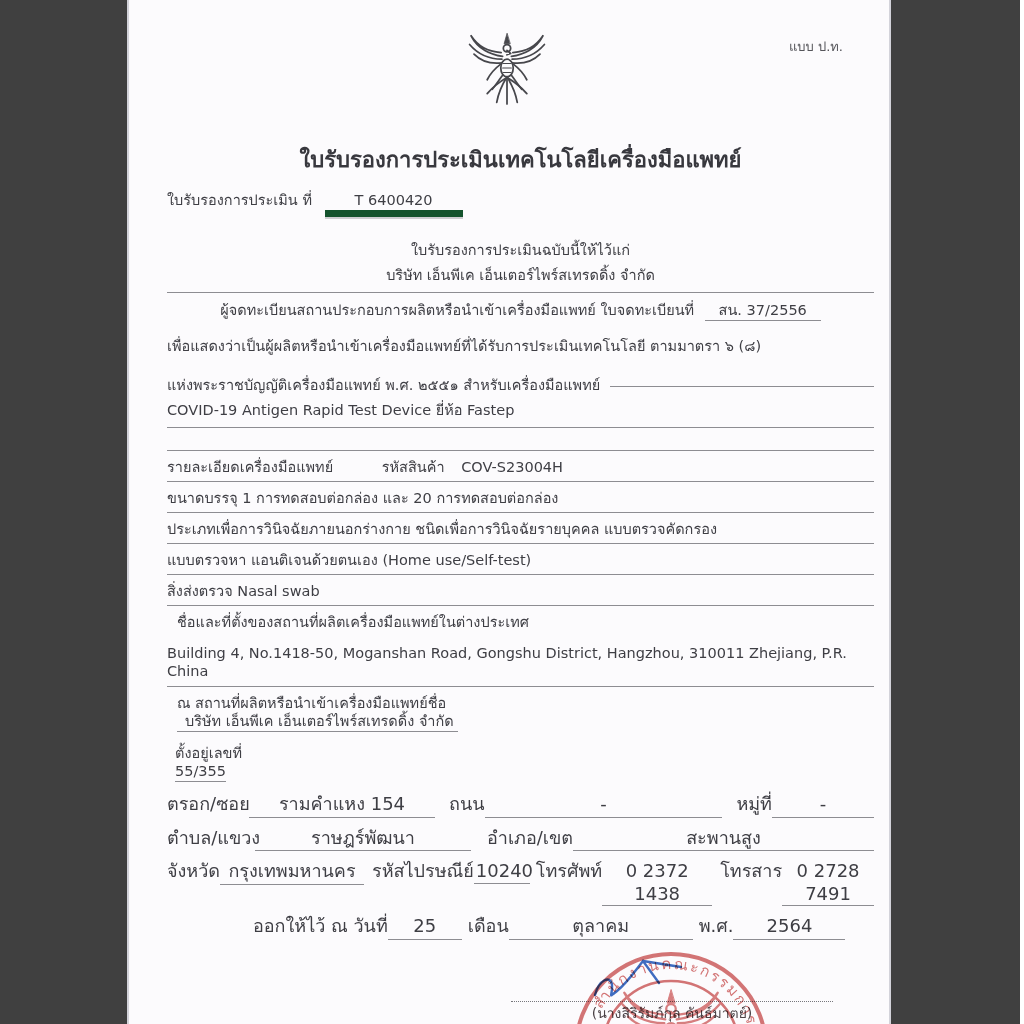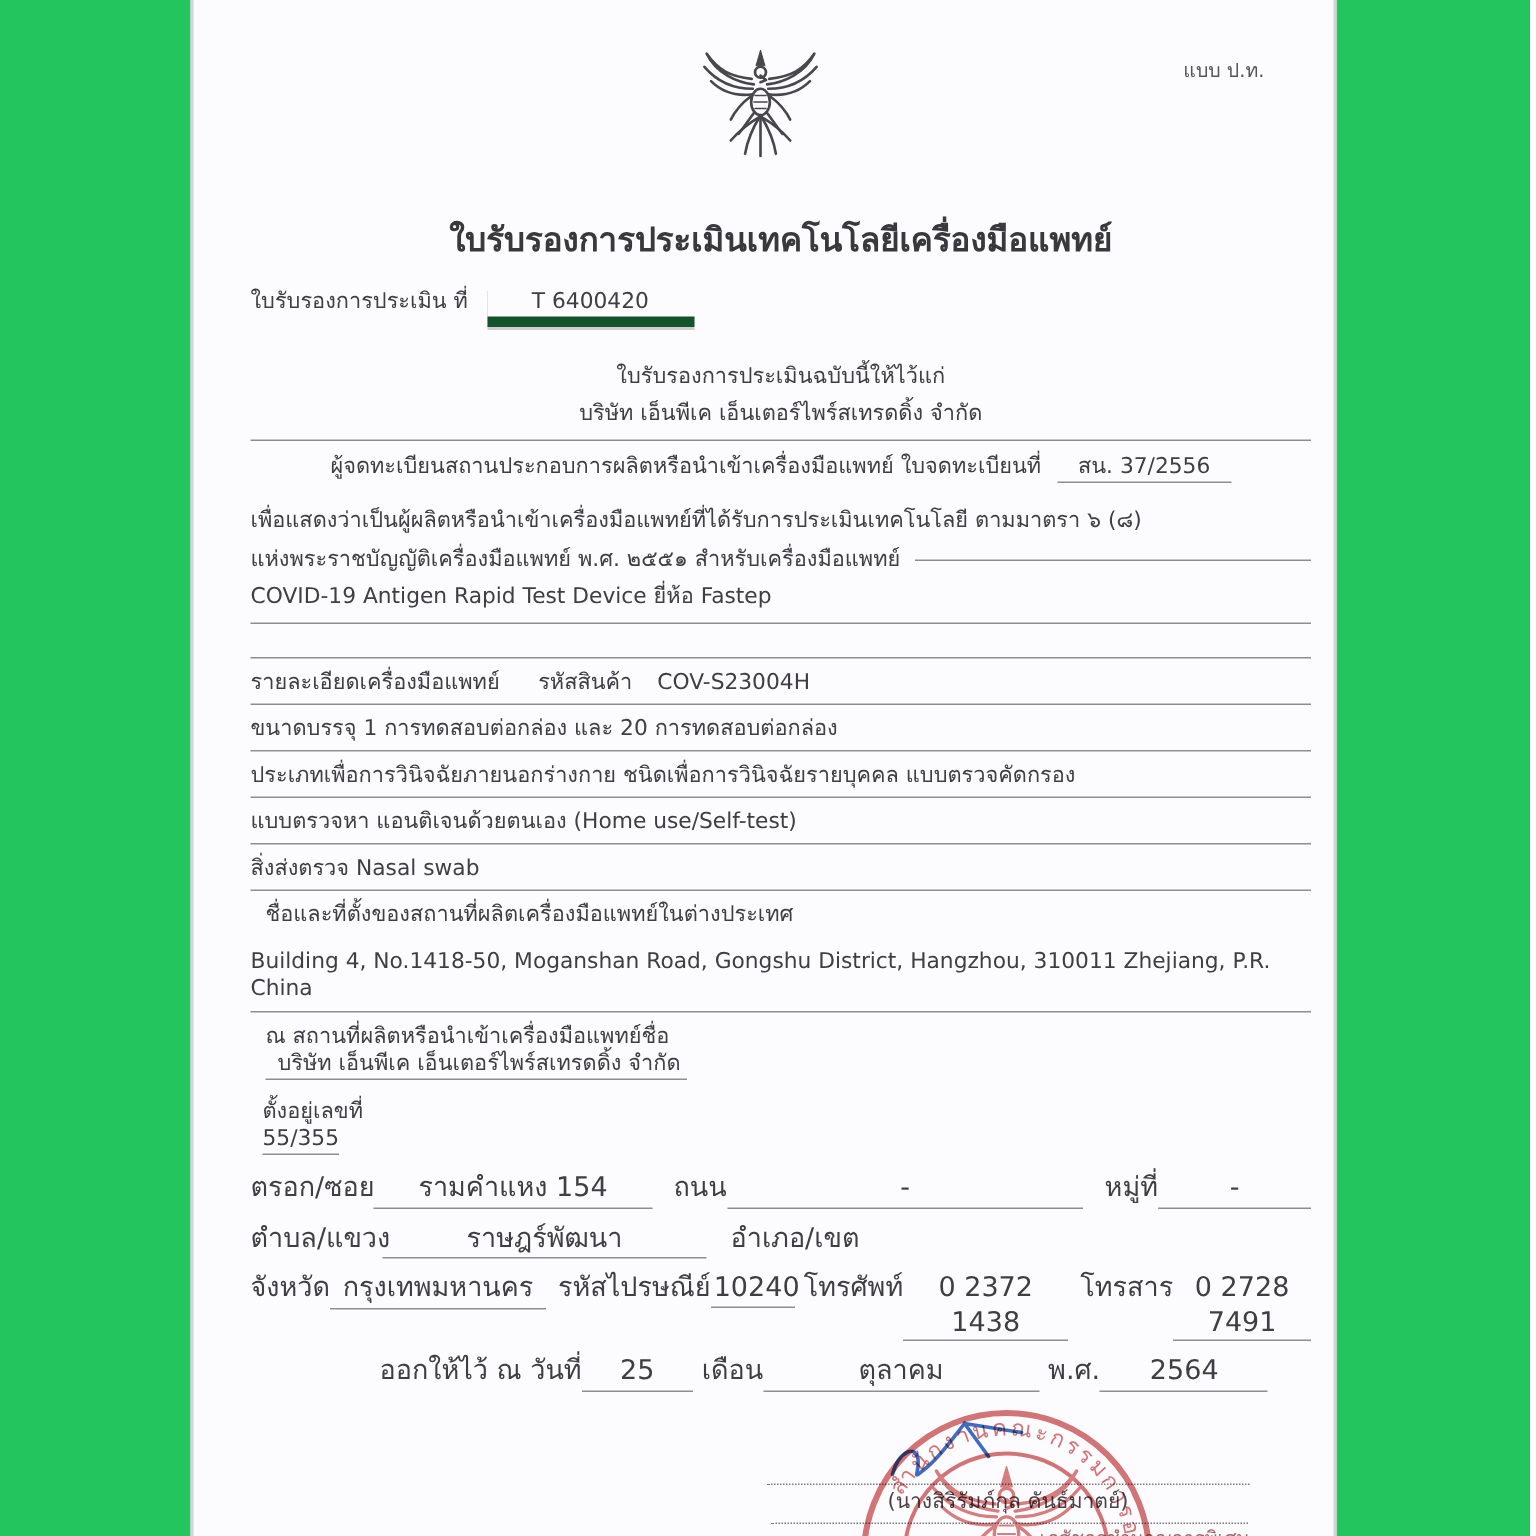--- a/index.html
+++ b/index.html
@@ -1,36 +1,36 @@
 <!DOCTYPE html>
 <html><head>
 <meta charset="utf-8">
 <style>
   html,body{margin:0;padding:0;background:#ffffff;width:1024px;height:1024px;overflow:hidden;
     font-family:"DejaVu Sans","Liberation Sans",sans-serif;}
-  .stage{position:relative;width:1020px;height:1024px;background:#22c55e;}
+  .stage{position:relative;width:1020px;height:1024px;background:#404040;}
   .paper{position:absolute;left:127px;top:0;width:764px;height:1024px;background:#fcfbfd;
     border-left:2px solid #d3d3da;border-right:2px solid #d3d3da;box-sizing:border-box;
     color:#3e3e44;}
   .content{position:relative;padding:0 15px 0 38px;font-size:14.5px;line-height:1.25;}
   .form-code{position:absolute;top:36px;right:46px;font-size:13px;color:#55555a;}
   .garuda-wrap{text-align:center;padding-top:26px;transform:translateX(-14px);}
   .doc-title{text-align:center;font-weight:700;font-size:22px;margin-top:10px;color:#38383e;}
   .cert-line{margin-top:17px;}
   .ul{display:inline-block;border-bottom:7px solid #14532d;box-shadow:0 2px 0 rgba(150,150,155,.45);
     padding:0 10px 1px 10px;text-align:center;}
   .ul-plain{display:inline-block;border-bottom:1px solid #8d8d92;padding:0 8px 1px 8px;text-align:center;}
   .centered{text-align:center;}
   .given-to{margin-top:24px;}
   .company{margin-top:7px;border-bottom:1px solid #8d8d92;padding-bottom:8px;}
   .registrant{margin-top:4px;padding-top:4px;}
   .purpose{margin-top:16px;}
   .flexrow{display:flex;align-items:baseline;}
   .fill-line{flex:1;border-bottom:1px solid #8d8d92;margin-left:10px;transform:translateY(-3px);}
-  .act{margin-top:8px;}
+  .act{margin-top:21px;}
   .device-row{margin-top:7px;border-bottom:1px solid #8d8d92;padding-bottom:7px;}
   .section-gap{height:22px;border-bottom:1px solid #8d8d92;}
   .frow{border-bottom:1px solid #8d8d92;padding:7px 0 5px 0;}
   .frow-open{padding:7px 0 5px 0;flex-direction:column;}
   .lbl{white-space:nowrap;}
   .val-fill{flex:1;border-bottom:1px solid #8d8d92;margin-left:10px;padding:0 4px 1px 8px;}
   .val-fill-center{flex:1;border-bottom:1px solid #8d8d92;margin-left:8px;padding-bottom:1px;text-align:left;}
   .addr{display:flex;align-items:baseline;padding:6px 0 3px 0;font-size:18px;}
   .sig-block{position:relative;height:236px;margin-top:6px;}
   .dotline{position:absolute;border-bottom:1px dotted #77777c;}
@@ -112,21 +112,21 @@
         <span class="lbl">แห่งพระราชบัญญัติเครื่องมือแพทย์ พ.ศ. ๒๕๕๑ สำหรับเครื่องมือแพทย์</span>
         <span class="fill-line"></span>
       </div>
 
       <div class="device-row">COVID-19 Antigen Rapid Test Device ยี่ห้อ Fastep</div>
 
       <div class="section-gap"></div>
 
       <div class="frow">
         <span>รายละเอียดเครื่องมือแพทย์</span>
-        <span style="margin-left:21px">รหัสสินค้า</span>
+        <span style="margin-left:44px">รหัสสินค้า</span>
         <span style="margin-left:12px">COV-S23004H</span>
       </div>
 
       <div class="frow">ขนาดบรรจุ 1 การทดสอบต่อกล่อง และ 20 การทดสอบต่อกล่อง</div>
 
       <div class="frow">ประเภทเพื่อการวินิจฉัยภายนอกร่างกาย ชนิดเพื่อการวินิจฉัยรายบุคคล แบบตรวจคัดกรอง</div>
 
       <div class="frow">แบบตรวจหา แอนติเจนด้วยตนเอง (Home use/Self-test)</div>
 
       <div class="frow">สิ่งส่งตรวจ Nasal swab</div>
@@ -155,20 +155,21 @@
         <span class="lbl" style="margin-left:14px">ถนน</span>
         <span class="ul-plain" style="flex:1">-</span>
         <span class="lbl" style="margin-left:14px">หมู่ที่</span>
         <span class="ul-plain" style="width:86px">-</span>
       </div>
 
       <div class="addr">
         <span class="lbl" style="width:88px">ตำบล/แขวง</span>
         <span class="ul-plain" style="width:200px">ราษฎร์พัฒนา</span>
         <span class="lbl" style="margin-left:16px">อำเภอ/เขต</span>
+        <span class="ul-plain" style="flex:1">สะพานสูง</span>
       </div>
 
       <div class="addr">
         <span class="lbl">จังหวัด</span>
         <span class="ul-plain" style="width:128px">กรุงเทพมหานคร</span>
         <span class="lbl" style="margin-left:8px">รหัสไปรษณีย์</span>
         <span class="ul-plain" style="width:52px;padding:0 2px">10240</span>
         <span class="lbl" style="margin-left:6px">โทรศัพท์</span>
         <span class="ul-plain" style="width:106px;padding:0 2px">0 2372 1438</span>
         <span class="lbl" style="margin-left:8px">โทรสาร</span>

